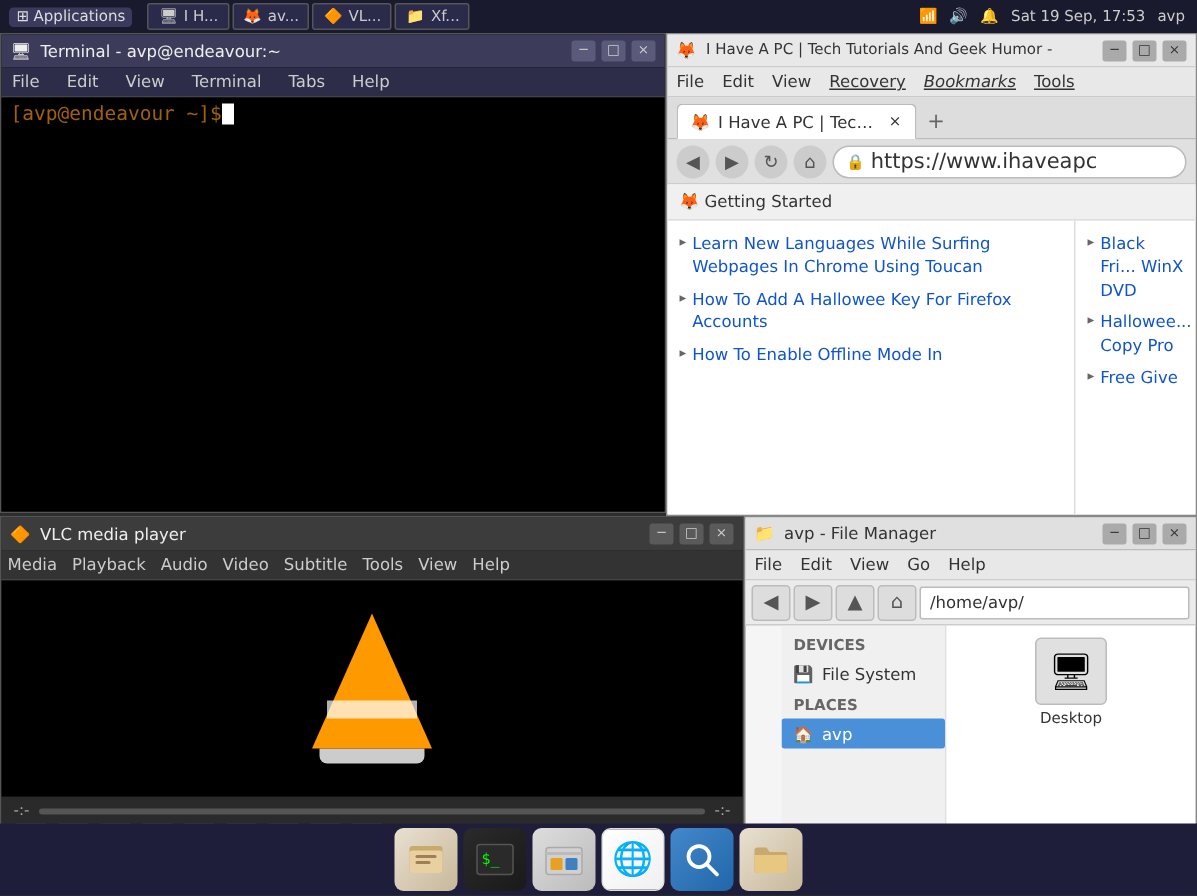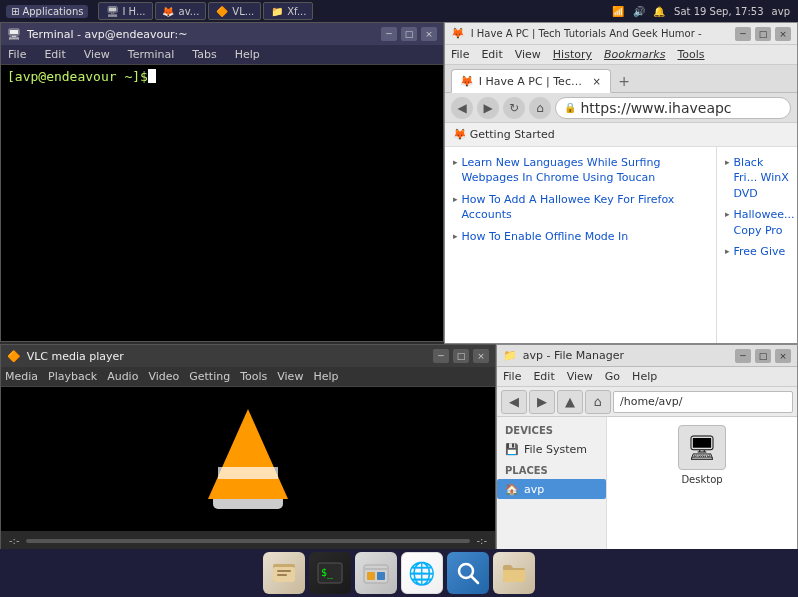--- a/index.html
+++ b/index.html
@@ -173,21 +173,21 @@
       flex: 1;
       background: #000;
       color: #fff;
       font-family: 'DejaVu Sans Mono', monospace;
       font-size: 13px;
       padding: 4px 6px;
       display: flex;
       align-items: flex-start;
     }
     .terminal-prompt {
-      color: #bef264;
+      color: #a16207;
     }
     .terminal-cursor {
       display: inline-block;
       width: 8px;
       height: 14px;
       background: #fff;
       vertical-align: middle;
       animation: blink 1s step-end infinite;
     }
     @keyframes blink { 50% { opacity: 0; } }
@@ -573,20 +573,21 @@
       display: flex;
       align-items: center;
       padding: 0 6px;
       font-size: 11px;
       color: #333;
     }
     .fm-body {
       flex: 1;
       display: flex;
       overflow: hidden;
+      padding-left: 24px;
     }
     .fm-sidebar {
       width: 110px;
       background: #f0f0f0;
       border-right: 1px solid #ddd;
       padding: 8px 0;
       flex-shrink: 0;
       overflow: hidden;
     }
     .fm-section-label {
@@ -758,21 +759,21 @@
       <div class="vlc-window-ctrl">─</div>
       <div class="vlc-window-ctrl">□</div>
       <div class="vlc-window-ctrl">×</div>
     </div>
   </div>
   <div class="vlc-menu">
     <span>Media</span>
     <span>Playback</span>
     <span>Audio</span>
     <span>Video</span>
-    <span>Getting</span>
+    <span>Subtitle</span>
     <span>Tools</span>
     <span>View</span>
     <span>Help</span>
   </div>
   <div class="vlc-video">
     <div class="vlc-cone">
       <div style="position:relative;">
         <div class="cone-body"></div>
         <div class="cone-white-stripe"></div>
       </div>
@@ -813,21 +814,21 @@
     <div class="window-controls">
       <div class="ctrl-btn" style="background:#aaa;color:#333;">─</div>
       <div class="ctrl-btn" style="background:#aaa;color:#333;">□</div>
       <div class="ctrl-btn" style="background:#aaa;color:#333;">×</div>
     </div>
   </div>
   <div class="ff-menubar">
     <span>File</span>
     <span>Edit</span>
     <span>View</span>
-    <span style="text-decoration:underline;">History</span>
+    <span style="text-decoration:underline;">Recovery</span>
     <span style="text-decoration:underline;font-style:italic;">Bookmarks</span>
     <span style="text-decoration:underline;">Tools</span>
   </div>
   <div class="ff-tabs">
     <div class="ff-tab active">
       <span>🦊</span>
       <span style="max-width:110px;overflow:hidden;text-overflow:ellipsis;white-space:nowrap;">I Have A PC | Tech Tutor...</span>
       <div class="ff-tab-close">×</div>
     </div>
     <div class="ff-new-tab">+</div>

